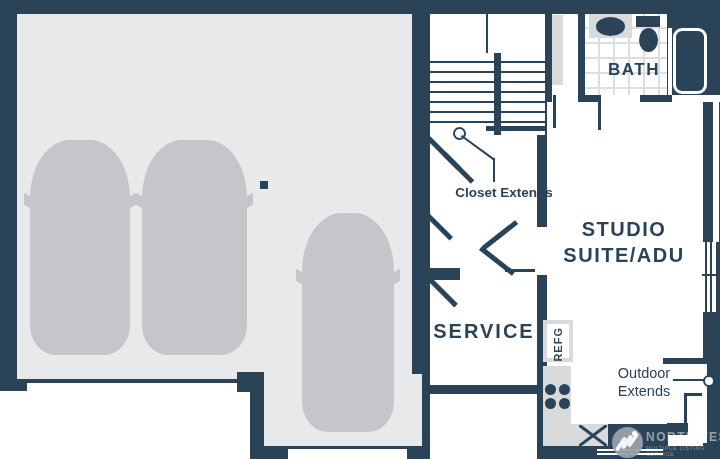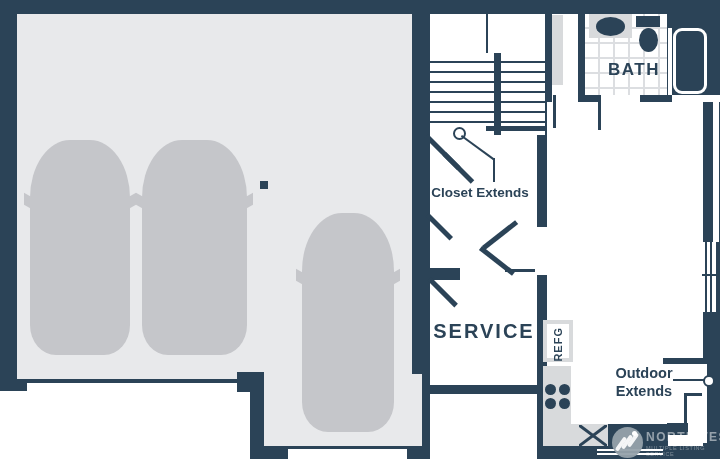--- a/index.html
+++ b/index.html
@@ -145,25 +145,27 @@
   <div class="abs navy rot" style="left:482px;top:246px;width:42px;height:5px;transform:rotate(-38deg);"></div>
   <div class="abs navy rot" style="left:482px;top:246px;width:42px;height:5px;transform:rotate(38deg);"></div>
   <div class="abs navy" style="left:505px;top:269px;width:30px;height:3px;"></div>
 
   <div class="abs navy" style="left:673px;top:379px;width:33px;height:2px;"></div>
   <div class="abs callout-dot" style="left:703px;top:375px;width:8px;height:8px;"></div>
 
   <div class="abs label" style="left:394px;top:320px;width:180px;font-size:20px;letter-spacing:2px;">SERVICE</div>
   <div class="abs label" style="left:594px;top:60px;width:80px;font-size:17px;letter-spacing:1.5px;">BATH</div>
   <div class="abs label" style="left:544px;top:216px;width:160px;font-size:20px;letter-spacing:1.5px;line-height:26px;">
+    <div>STUDIO</div>
+    <div>SUITE/ADU</div>
   </div>
-  <div class="abs label" style="left:410px;top:185px;width:140px;font-size:13.5px;line-height:16px;font-weight:600;">
+  <div class="abs label" style="left:434px;top:185px;width:140px;font-size:13.5px;line-height:16px;font-weight:600;">
     <div>Closet Extends</div>
   </div>
-  <div class="abs label" style="left:604px;top:364px;width:80px;font-size:14.5px;line-height:18px;font-weight:700;">
+  <div class="abs label" style="left:604px;top:364px;width:80px;font-size:14.5px;line-height:18px;font-weight:400;">
     <div>Outdoor</div>
     <div>Extends</div>
   </div>
 
   <div class="abs" style="left:612px;top:427px;width:110px;height:32px;">
     <div class="wm-circle abs" style="left:0;top:0;width:31px;height:31px;">
       <span class="wm-bar" style="left:7px;top:9px;"></span>
       <span class="wm-bar" style="left:13px;top:7px;"></span>
       <span class="wm-bar" style="left:19px;top:5px;"></span>
       <span class="abs" style="left:20px;top:4px;width:5px;height:5px;border-radius:50%;background:#fff;"></span>

